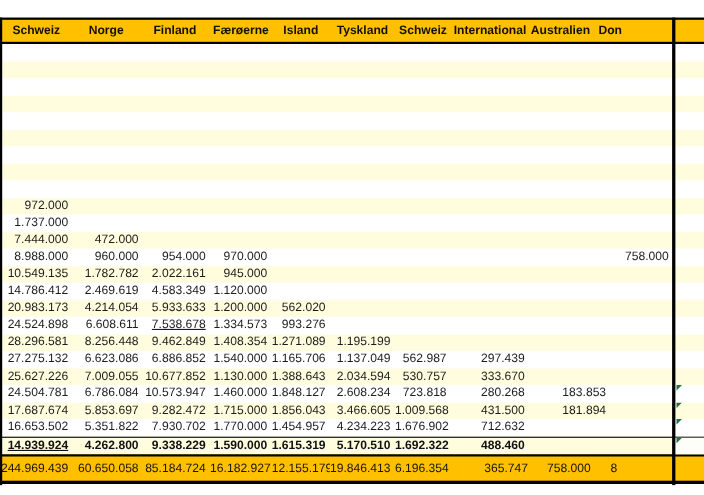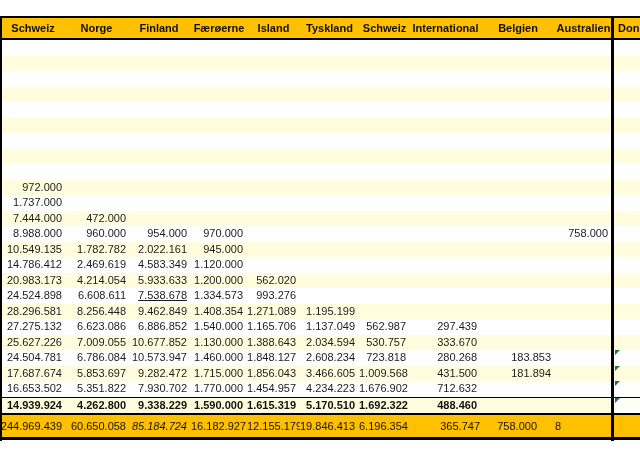--- a/index.html
+++ b/index.html
@@ -43,21 +43,20 @@
 <div class="sheet">
   <div class="row hdr" id="headerRow">
       <div class="cell c0" style="width: 66px;">Schweiz</div>
       <div class="cell c2" style="width: 61px;">Norge</div>
       <div class="cell c1" style="width: 64px;">Finland</div>
       <div class="cell c3" style="width: 56px;">Færøerne</div>
       <div class="cell c4" style="width: 53px;">Island</div>
       <div class="cell c5" style="width: 59px;">Tyskland</div>
       <div class="cell c6" style="width: 51px;">Schweiz</div>
       <div class="cell c7" style="width: 71px;">International</div>
-      <div class="cell c8" style="width: 74px;">Belgien</div>
       <div class="cell c9" style="width: 57px;">Australien</div>
       <div class="cell c10" style="width: 40px;">Don</div>
     </div>
   <div class="body" id="bodyRows">
       <div class="row">
         <div class="cell c0" style="width: 66px;"></div>
         <div class="cell c1" style="width: 64px;"></div>
         <div class="cell c2" style="width: 61px;"></div>
         <div class="cell c3" style="width: 56px;"></div>
         <div class="cell c4" style="width: 53px;"></div>
@@ -355,38 +354,38 @@
         <div class="cell c6" style="width: 51px;">1.676.902</div>
         <div class="cell c7" style="width: 71px;">712.632</div>
         <div class="cell c8" style="width: 74px;"></div>
         <div class="cell c9" style="width: 57px;"></div>
         <div class="cell c10" style="width: 40px;">
           <span class="tri"></span>
         </div>
       </div>
     </div>
   <div class="row sub" id="subtotalRow">
-      <div class="cell c0" style="width: 66px;">14.939.924</div>
+      <div class="cell c0" style="width: 66px; text-decoration: underline;">14.939.924</div>
       <div class="cell c1" style="width: 64px;">4.262.800</div>
       <div class="cell c2" style="width: 61px;">9.338.229</div>
       <div class="cell c3" style="width: 56px;">1.590.000</div>
       <div class="cell c4" style="width: 53px;">1.615.319</div>
       <div class="cell c5" style="width: 59px;">5.170.510</div>
       <div class="cell c6" style="width: 51px;">1.692.322</div>
       <div class="cell c7" style="width: 71px;">488.460</div>
       <div class="cell c8" style="width: 74px;"></div>
       <div class="cell c9" style="width: 57px;"></div>
       <div class="cell c10" style="width: 40px;">
         <span class="tri"></span>
       </div>
     </div>
   <div class="row total" id="totalRow">
       <div class="cell c0" style="width: 66px;">244.969.439</div>
       <div class="cell c1" style="width: 64px;">60.650.058</div>
-      <div class="cell c2" style="width: 61px; font-style: italic;">85.184.724</div>
+      <div class="cell c2" style="width: 61px;">85.184.724</div>
       <div class="cell c3" style="width: 56px;">16.182.927</div>
       <div class="cell c4" style="width: 53px;">12.155.179</div>
       <div class="cell c5" style="width: 59px;">19.846.413</div>
       <div class="cell c6" style="width: 51px;">6.196.354</div>
       <div class="cell c8" style="width: 74px;">365.747</div>
       <div class="cell c9" style="width: 57px;">758.000</div>
       <div class="cell c10" style="width: 40px;">8</div>
     </div>
   <div class="lline"></div>
   <div class="vline"></div>

